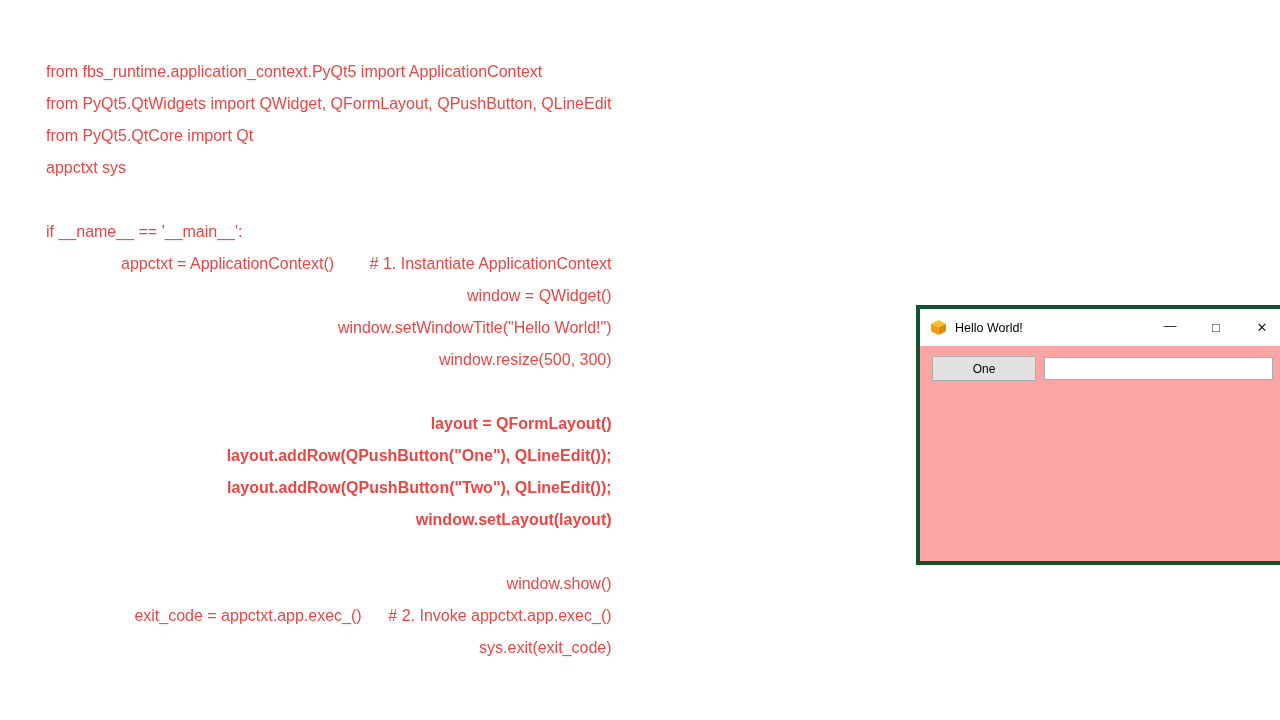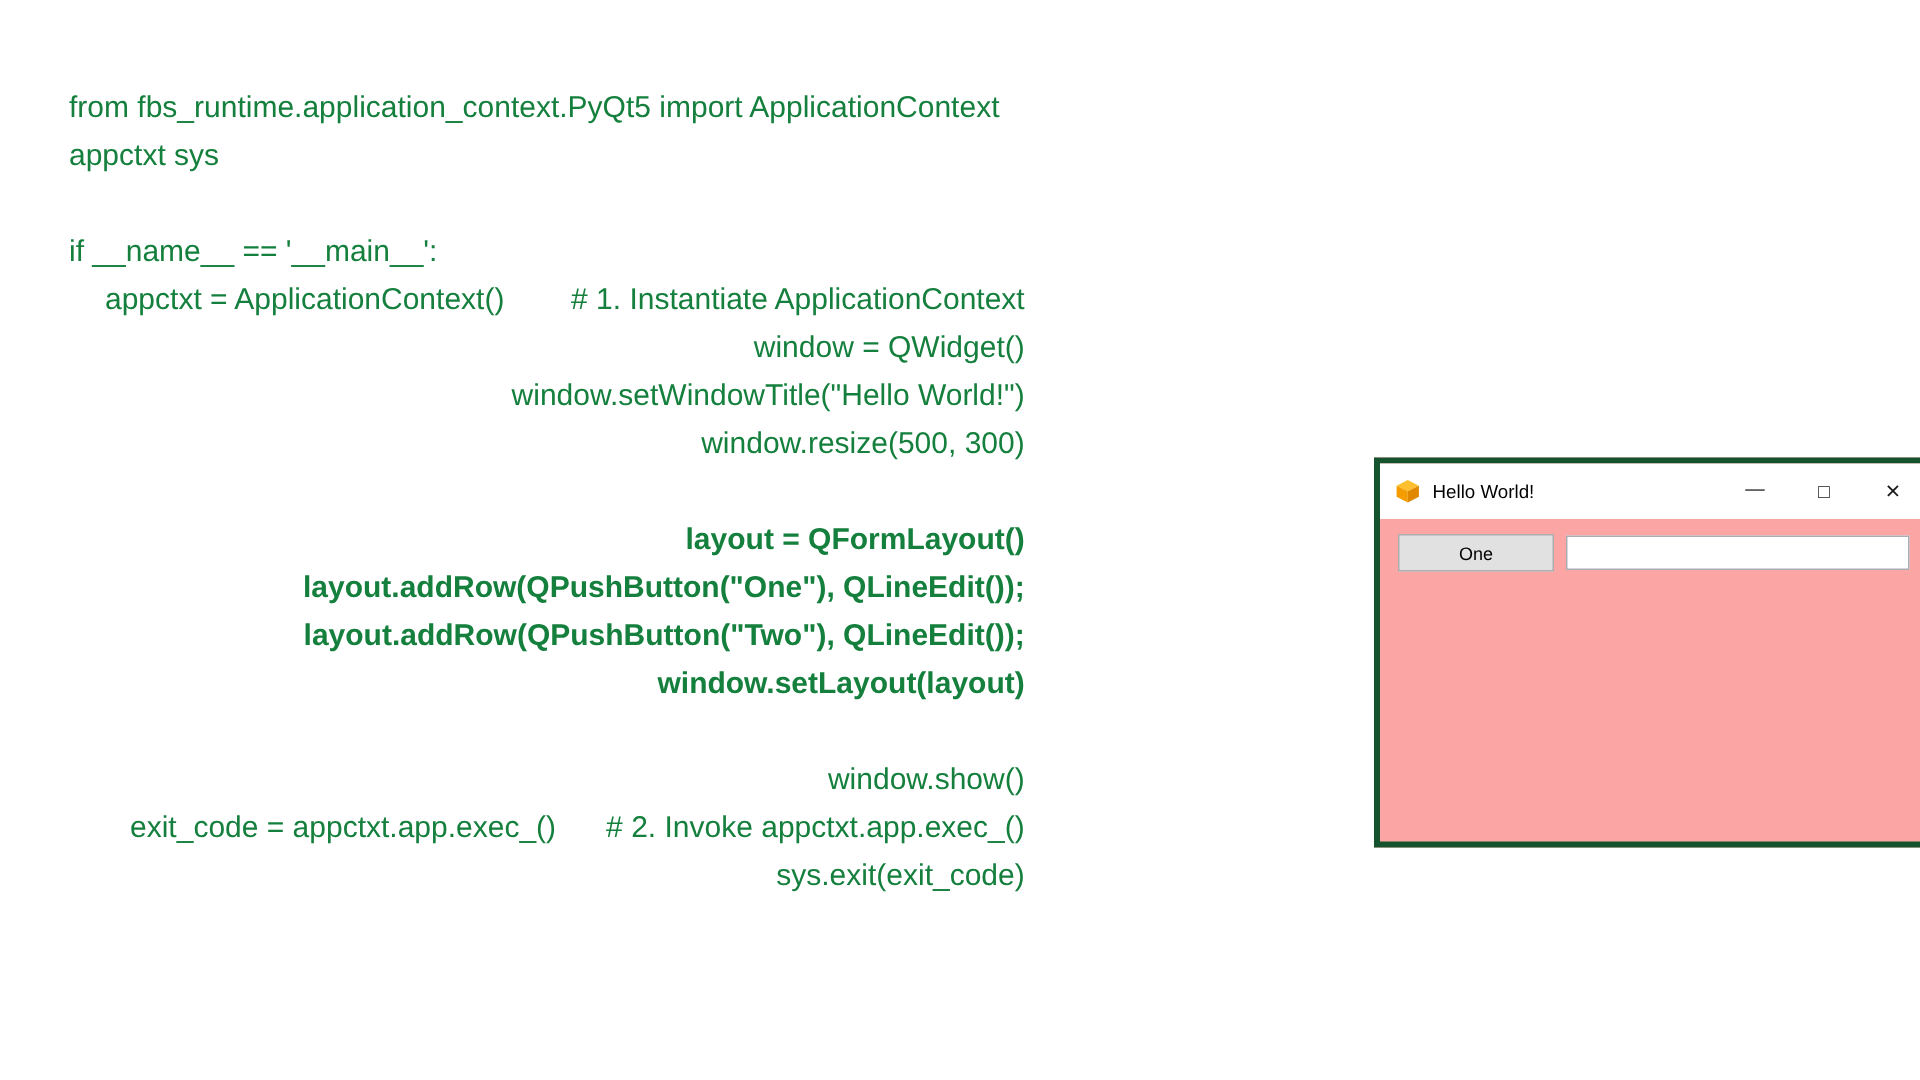--- a/index.html
+++ b/index.html
@@ -9,22 +9,22 @@
     font-family:"Liberation Sans", sans-serif;
     position:relative;
     overflow:hidden;
   }
 
   
   .code {
     position:absolute;
     left:46px;
     top:56px;
-    font-size:20px;
-    color:#15803d;
+    font-size:16px;
+    color:#ef4444;
   }
   .code-line {
     min-height:32px;
     line-height:32px;
     white-space:pre;
   }
   .indent { padding-left:24px;text-align:right; }
   .bold   { font-weight:bold; }
 
   
@@ -101,20 +101,22 @@
     font-family:"Liberation Sans", sans-serif;
     font-size:12px;
     padding:0 4px;
   }
 </style>
 </head>
 <body>
 
 <div class="code">
   <div class="code-line">from fbs_runtime.application_context.PyQt5 import ApplicationContext</div>
+  <div class="code-line">from PyQt5.QtWidgets import QWidget, QFormLayout, QPushButton, QLineEdit</div>
+  <div class="code-line">from PyQt5.QtCore import Qt</div>
   <div class="code-line">appctxt sys</div>
   <div class="code-line"></div>
   <div class="code-line">if __name__ == '__main__':</div>
   <div class="code-line indent">appctxt = ApplicationContext()        # 1. Instantiate ApplicationContext</div>
   <div class="code-line indent">window = QWidget()</div>
   <div class="code-line indent">window.setWindowTitle("Hello World!")</div>
   <div class="code-line indent">window.resize(500, 300)</div>
   <div class="code-line"></div>
   <div class="code-line indent bold">layout = QFormLayout()</div>
   <div class="code-line indent bold">layout.addRow(QPushButton("One"), QLineEdit());</div>

